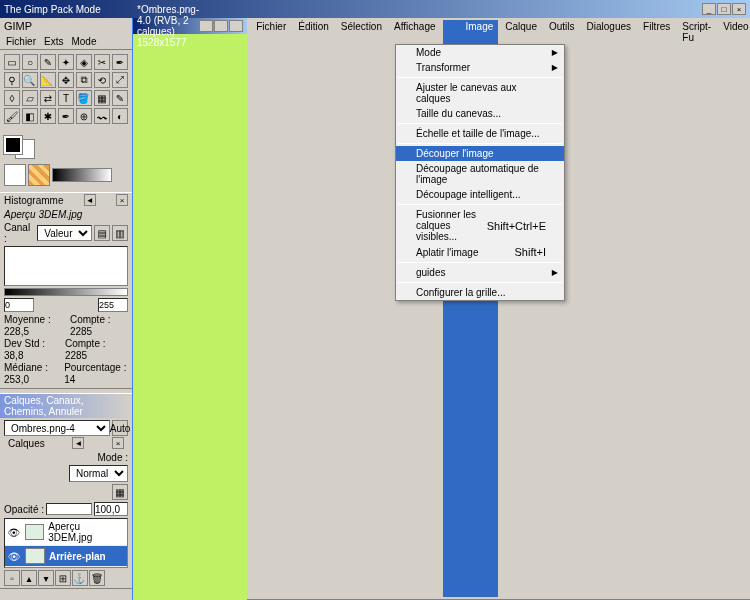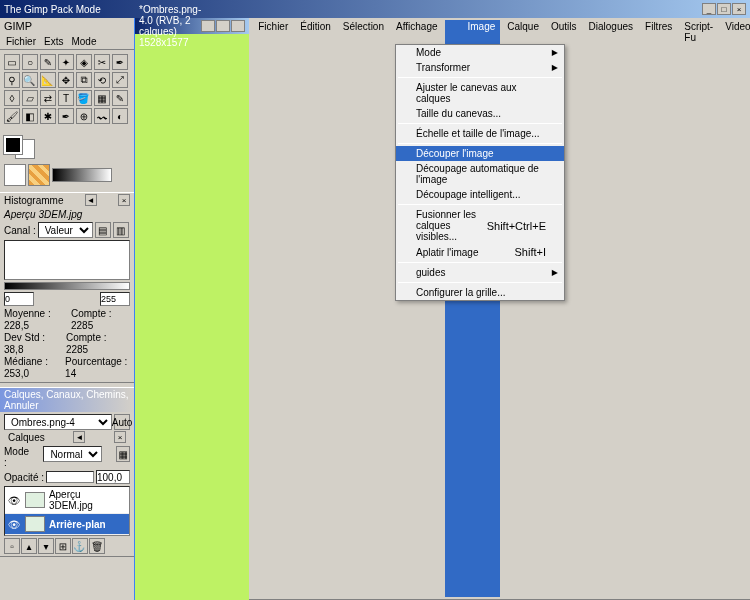--- a/index.html
+++ b/index.html
@@ -187,21 +187,21 @@
       <div class="dock-content">
         <div style="display:flex;gap:2px;">
           <select class="input-select" style="flex:1;"><option>Ombres.png-4</option></select>
           <button class="tool-btn">Auto</button>
         </div>
         <div class="dock-header" style="margin-top:0;">
           <span>Calques</span>
           <div class="close-btn">◄</div>
           <div class="close-btn">×</div>
         </div>
-        <div style="display:flex;align-items:flex-start;gap:14px;margin-top:2px;">
+        <div style="display:flex;align-items:flex-end;gap:2px;margin-top:2px;flex-direction:column;">
           <span>Mode :</span>
           <select class="input-select" style="flex:1;"><option>Normal</option></select>
           <div class="tool-btn">▦</div>
         </div>
         <div style="display:flex;align-items:center;gap:2px;margin-top:2px;">
           <span>Opacité :</span>
           <div style="flex:1;height:12px;background:#fff;border:1px inset #808080;"></div>
           <input style="width: 34px; height: 14px; border: 1px inset rgb(128, 128, 128);" value="100,0">
         </div>
         <div class="layers-list">

